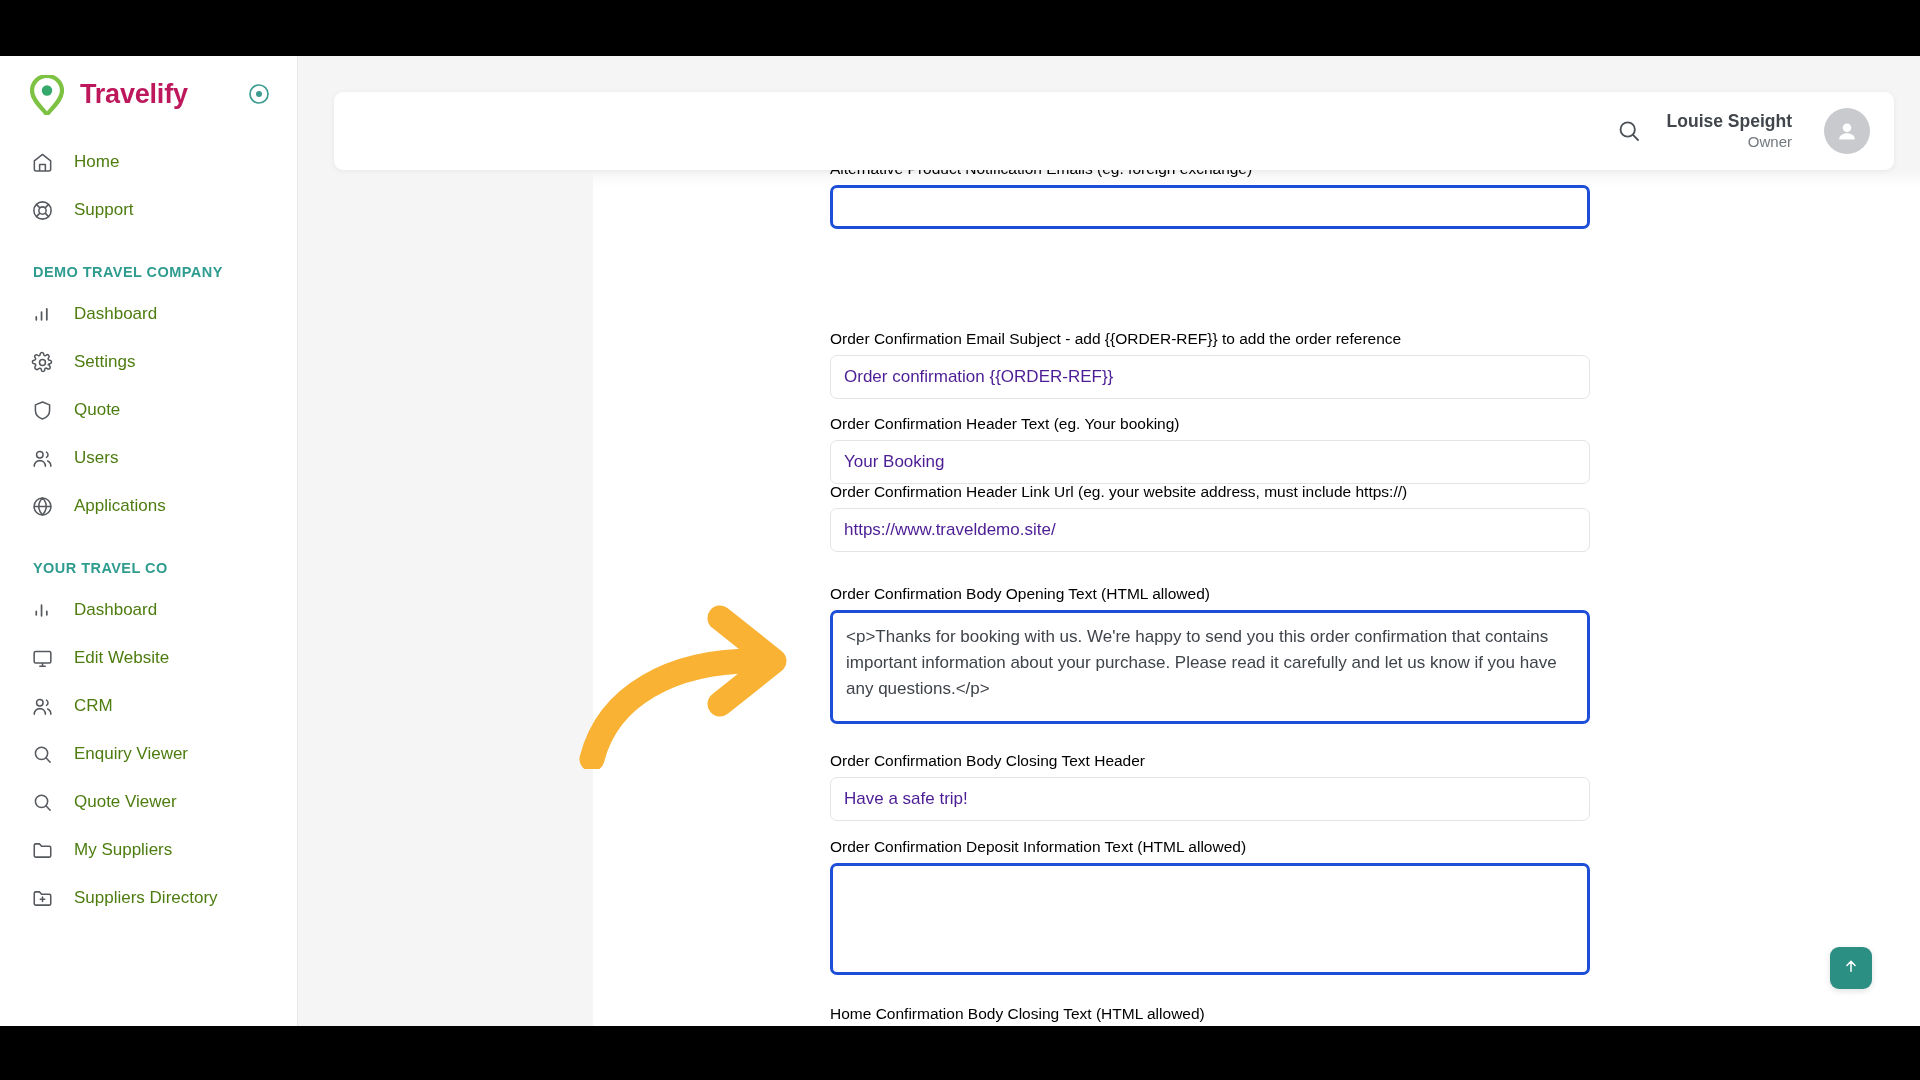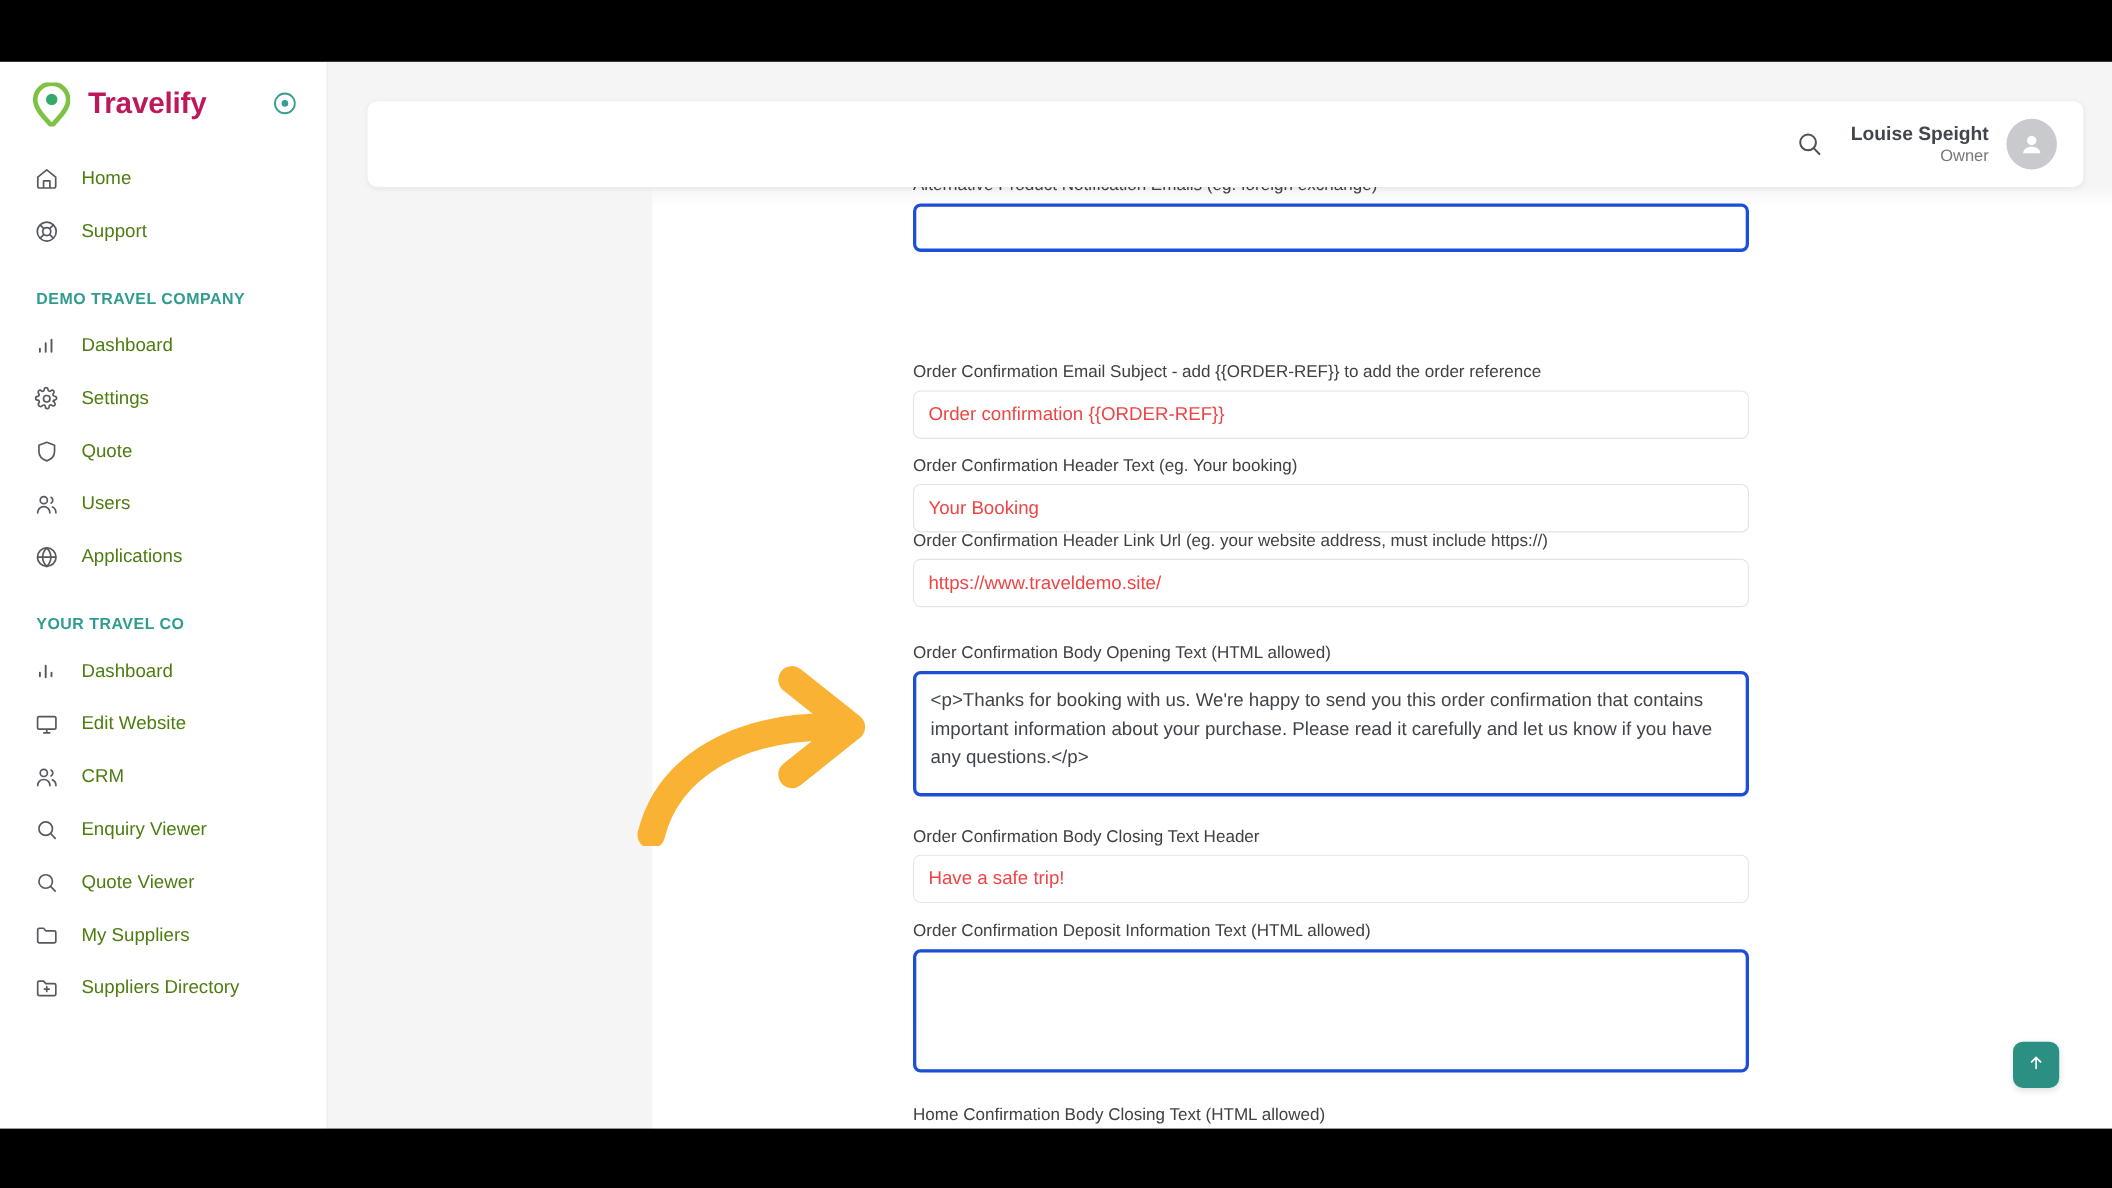--- a/index.html
+++ b/index.html
@@ -145,21 +145,21 @@
     width: 40px; height: 40px;
     display: flex; align-items: center; justify-content: center;
     color: #4c5156;
     cursor: pointer;
     margin-right: 18px;
   }
   .user-block {
     display: flex; align-items: center;
     cursor: pointer;
   }
-  .user-text { text-align: right; margin-right: 16px; }
+  .user-text { text-align: right; margin-right: 32px; }
   .user-name {
     font-size: 17.5px;
     font-weight: bold;
     color: #41464c;
     line-height: 22px;
   }
   .user-role {
     font-size: 15px;
     color: #73787e;
     line-height: 20px;
@@ -181,32 +181,32 @@
     height: 1000px;
     z-index: 22;
   }
   .field {
     position: absolute;
     left: 237px;
     width: 760px;
   }
   .field-label {
     font-size: 15.5px;
-    color: #404040;
+    color: #000000;
     margin-bottom: 7px;
     white-space: nowrap;
   }
   .field-input {
     width: 760px;
     border: 1px solid #e2e4e7;
     border-radius: 7px;
     background: #ffffff;
     font-family: "Liberation Sans", sans-serif;
     font-size: 17px;
-    color: #ef4444;
+    color: #4c1d95;
     padding: 0 13px;
     height: 44px;
     line-height: 42px;
     outline: none;
     overflow: hidden;
     white-space: nowrap;
   }
   .field-textarea {
     width: 760px;
     border: 3px solid #1d4ed8;

